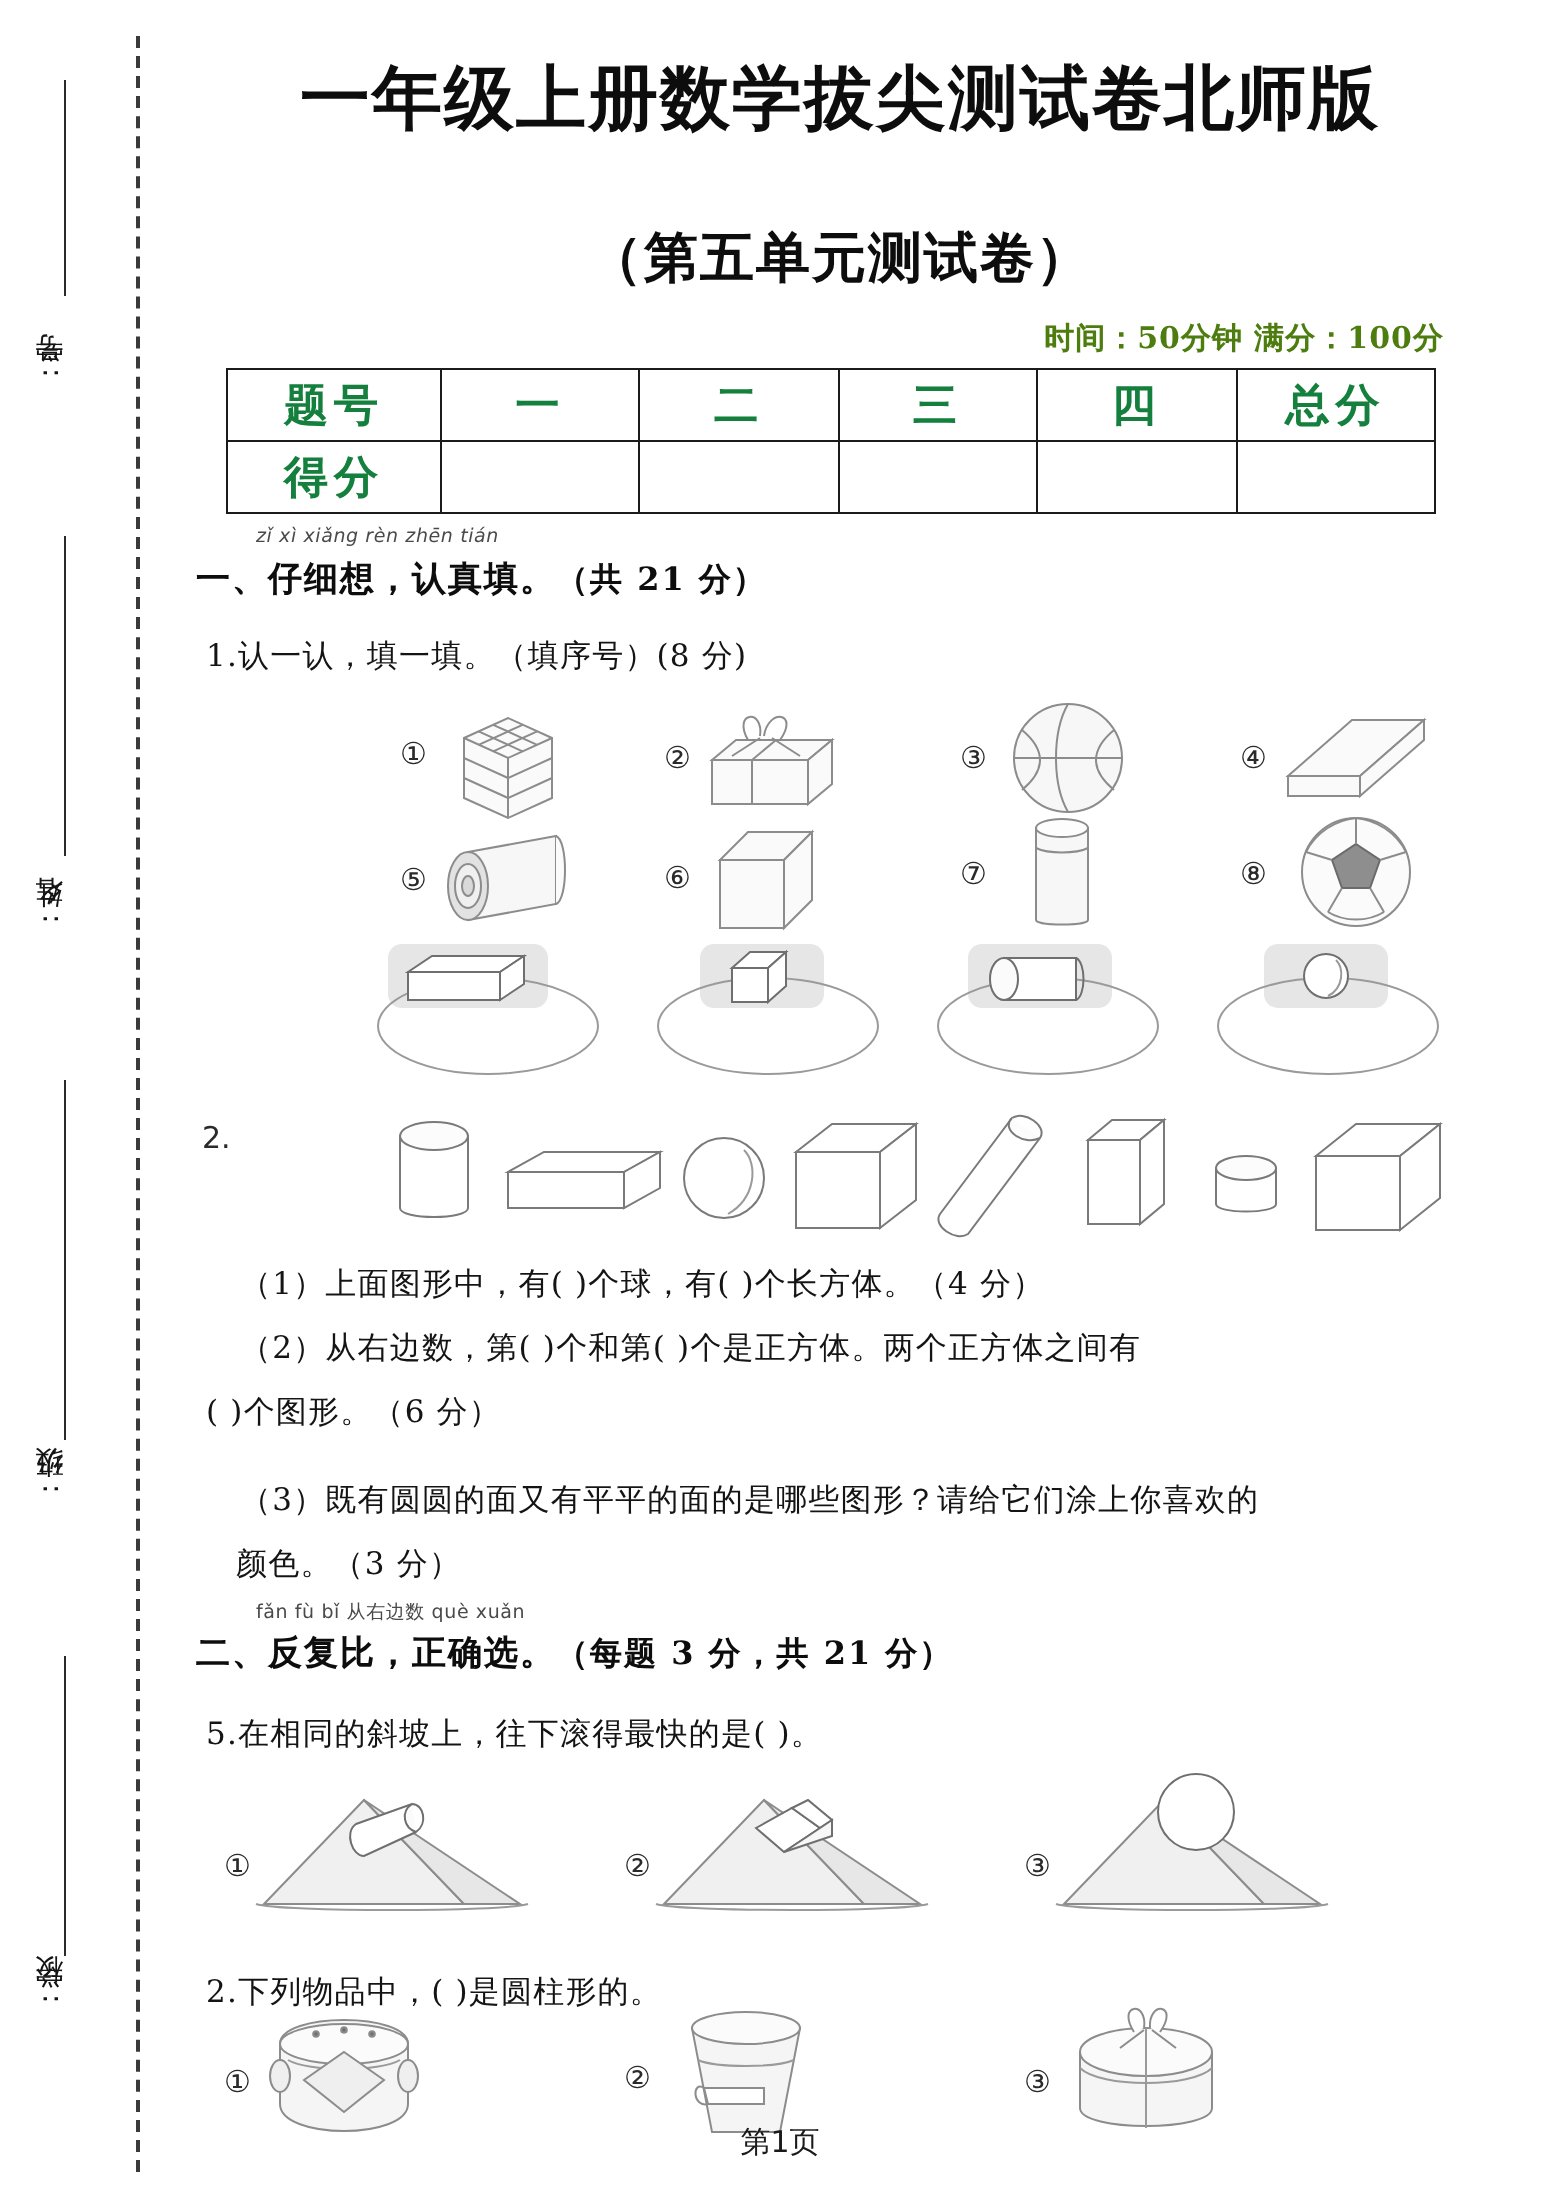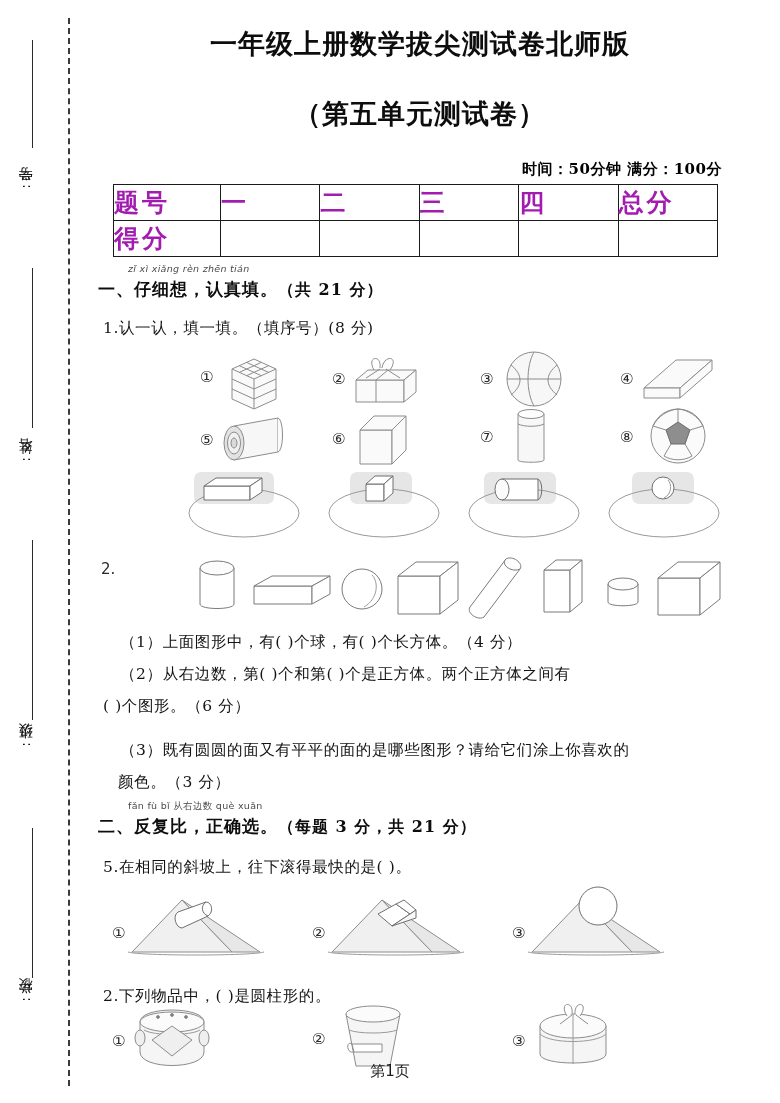--- a/index.html
+++ b/index.html
@@ -63,66 +63,67 @@
 
   
   .title {
     position: absolute;
     left: 90px;
     top: 26px;
     width: 660px;
     text-align: center;
     font-family: "DejaVu Serif", "Liberation Serif", serif;
     font-weight: bold;
-    font-size: 27px;
+    font-size: 35px;
     letter-spacing: 1px;
     color: #0d0d0d;
   }
   .subtitle {
     position: absolute;
     left: 90px;
-    top: 96px;
+    top: 111px;
     width: 660px;
     text-align: center;
     font-family: "DejaVu Serif", "Liberation Serif", serif;
     font-weight: bold;
     font-size: 27px;
     letter-spacing: 1px;
     color: #0d0d0d;
   }
   .exam-meta {
     position: absolute;
     right: 58px;
     top: 160px;
     font-family: "DejaVu Serif", "Liberation Serif", serif;
     font-size: 15px;
     font-weight: bold;
-    color: #000000;
+    color: #4d7c0f;
     letter-spacing: 0.5px;
     margin-left: 48px;
   }
 
   
   .score-table {
     position: absolute;
     left: 113px;
     top: 184px;
     width: 605px;
     border-collapse: collapse;
     table-layout: fixed;
   }
   .score-table td {
     border: 1.6px solid #1b1b1b;
     height: 35px;
+    text-align: center;
     vertical-align: middle;
     font-family: "DejaVu Serif", "Liberation Serif", serif;
     font-weight: bold;
-    font-size: 25px;
+    font-size: 22px;
     letter-spacing: 3px;
-    color: #a21caf;
+    color: #15803d;
     padding: 0;
   }
   .score-table .c0 { width: 106px; }
 
   
   .content { position: absolute; left: 0; top: 0; width: 780px; }
 
   .sec-head {
     position: absolute;
     font-family: "DejaVu Serif", "Liberation Serif", serif;

